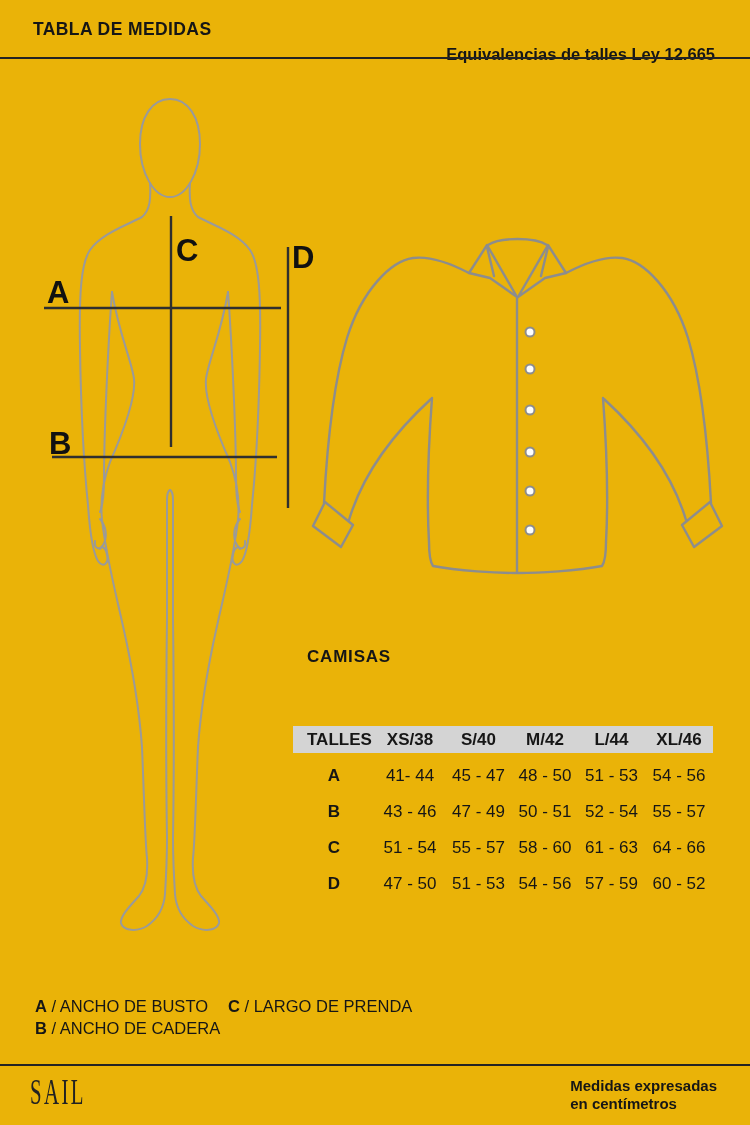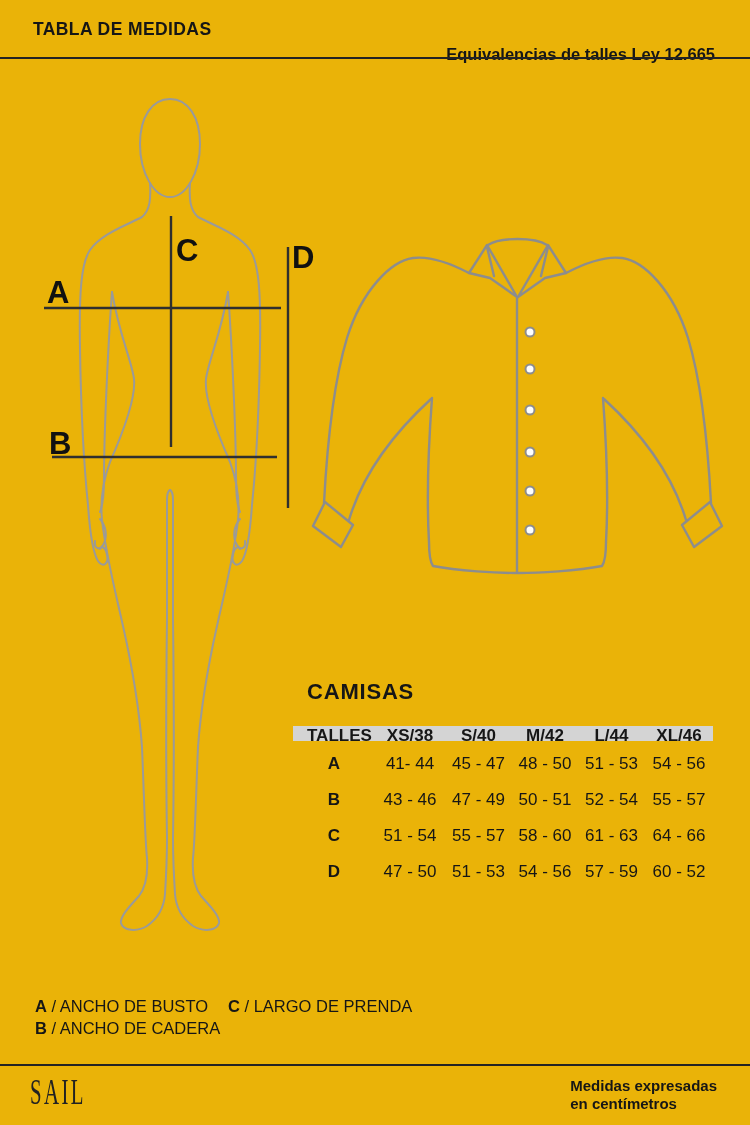--- a/index.html
+++ b/index.html
@@ -29,27 +29,27 @@
   
   .mlabel{
     position:absolute;font-size:31px;font-weight:700;line-height:1;color:#111;
   }
   .mlabel.a{left:47px;top:277px;}
   .mlabel.b{left:49px;top:428px;}
   .mlabel.c{left:176px;top:235px;}
   .mlabel.d{left:292px;top:242px;}
   
   .tbl-title{
-    position:absolute;left:307px;top:679px;font-size:22px;font-weight:700;letter-spacing:.8px;
+    position:absolute;left:307px;top:647px;font-size:17px;font-weight:700;letter-spacing:.8px;
   }
   .tbl{position:absolute;left:293px;top:726px;width:420px;}
   .tbl-row{
     display:grid;grid-template-columns:82px 70px 67px 66px 67px 68px;align-items:center;
   }
-  .tbl-row.head{height:15px;background:var(--band,#d4d4d4);font-weight:700;}
+  .tbl-row.head{height:27px;background:var(--band,#d4d4d4);font-weight:700;}
   .tbl-row.data{height:36px;}
   .tbl-row.data.first{margin-top:5px;}
   .tbl-cell{font-size:17px;text-align:center;white-space:nowrap;}
   .tbl-cell.lead{text-align:left;padding-left:14px;}
   .tbl-row.data .tbl-cell.lead{font-weight:700;text-align:center;padding-left:0;}
   
   .legend{position:absolute;left:35px;top:995px;font-size:16.5px;line-height:22px;}
   .legend-grid{display:grid;grid-template-columns:193px auto;grid-auto-flow:column;grid-template-rows:22px 22px;}
   .legend-item{white-space:nowrap;}
   .legend-key{font-weight:700;}

